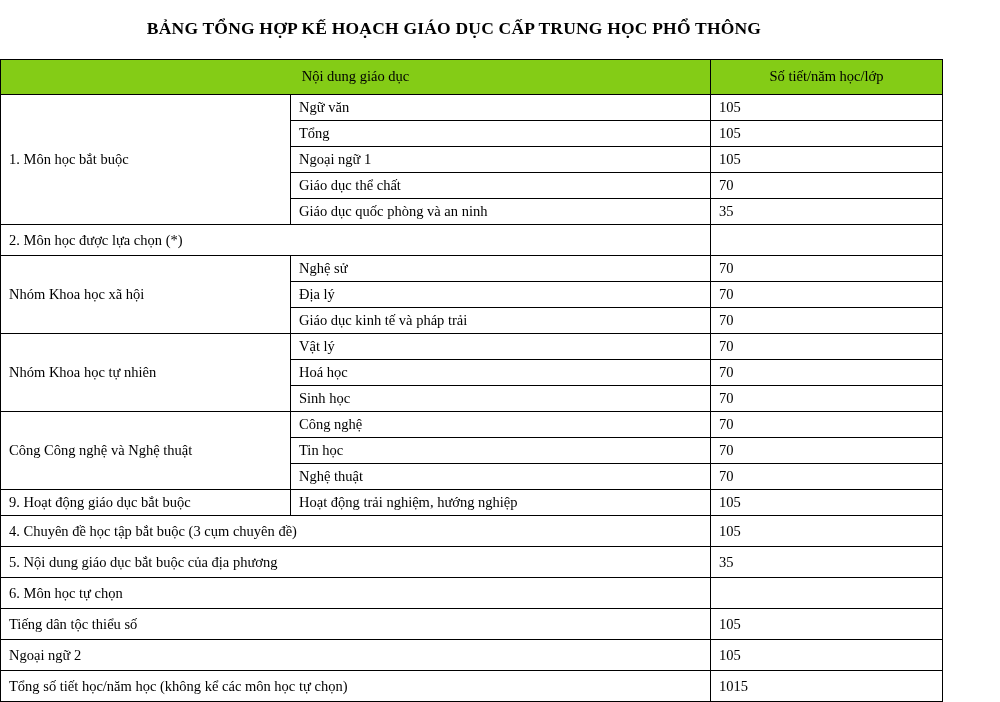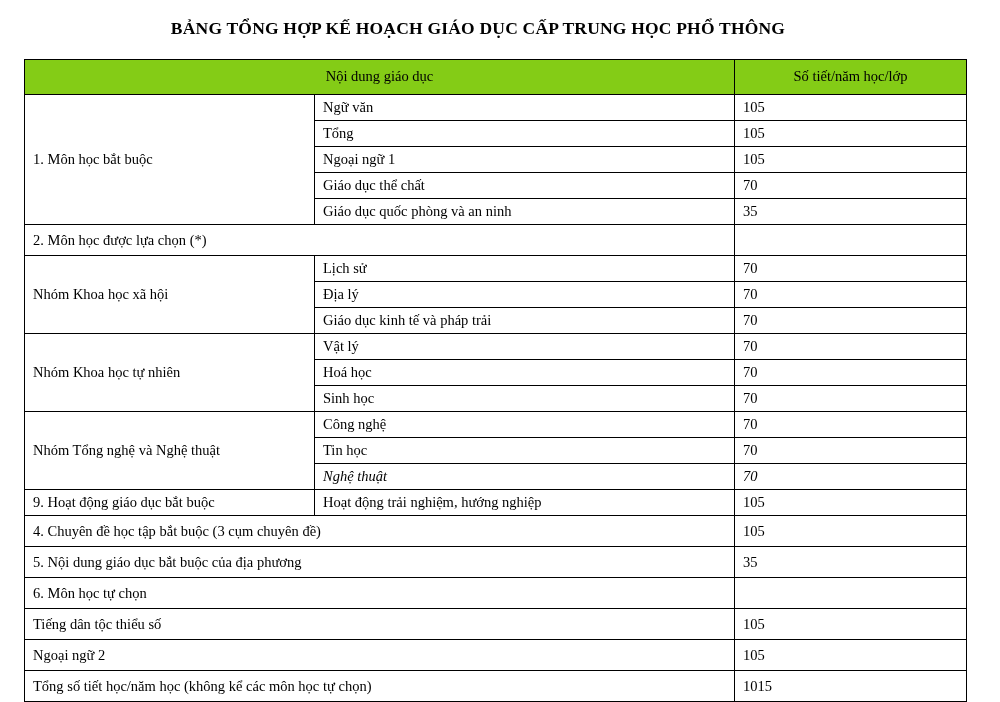--- a/index.html
+++ b/index.html
@@ -13,21 +13,20 @@
     font-family: "Liberation Serif", serif;
     color: #000000;
     position: relative;
   }
   .page {
     width: 908px;
     height: 702px;
     box-sizing: border-box;
     padding: 0;
     position: relative;
-    margin-left: 24px;
   }
   .doc-title {
     text-align: center;
     font-weight: bold;
     font-size: 17.5px;
     letter-spacing: 0.2px;
     padding-top: 18px;
     padding-bottom: 20px;
     font-family: "Liberation Serif", serif;
   }
@@ -66,21 +65,21 @@
   td.group.bold, .bold {
     font-weight: normal;
   }
   .row-h { height: 21px; }
   .span-row td {
     height: 26px;
   }
   .italic {
     font-weight: normal;
   }
-  .tall { height: 26px; font-style: italic; }
+  .tall { height: 26px; }
 </style>
 </head>
 <body>
 
 <div class="page">
 
   <div class="doc-title">BẢNG TỔNG HỢP KẾ HOẠCH GIÁO DỤC CẤP TRUNG HỌC PHỔ THÔNG</div>
 
   <table class="plan">
     <colgroup>
@@ -118,21 +117,21 @@
         <td class="num">35</td>
       </tr>
 
       <tr class="span-row">
         <td colspan="2" class="bold">2. Môn học được lựa chọn (*)</td>
         <td class="num"></td>
       </tr>
 
       <tr class="row-h">
         <td class="group" rowspan="3">Nhóm Khoa học xã hội</td>
-        <td>Lịch sử</td>
+        <td>Nghệ sử</td>
         <td class="num">70</td>
       </tr>
       <tr class="row-h">
         <td>Địa lý</td>
         <td class="num">70</td>
       </tr>
       <tr class="row-h">
         <td>Giáo dục kinh tế và pháp trải</td>
         <td class="num">70</td>
       </tr>
@@ -145,21 +144,21 @@
       <tr class="row-h">
         <td>Hoá học</td>
         <td class="num">70</td>
       </tr>
       <tr class="row-h">
         <td>Sinh học</td>
         <td class="num">70</td>
       </tr>
 
       <tr class="row-h">
-        <td class="group" rowspan="3">Nhóm Tổng nghệ và Nghệ thuật</td>
+        <td class="group" rowspan="3">Công Công nghệ và Nghệ thuật</td>
         <td>Công nghệ</td>
         <td class="num">70</td>
       </tr>
       <tr class="row-h">
         <td>Tin học</td>
         <td class="num">70</td>
       </tr>
       <tr class="tall">
         <td>Nghệ thuật</td>
         <td class="num">70</td>

